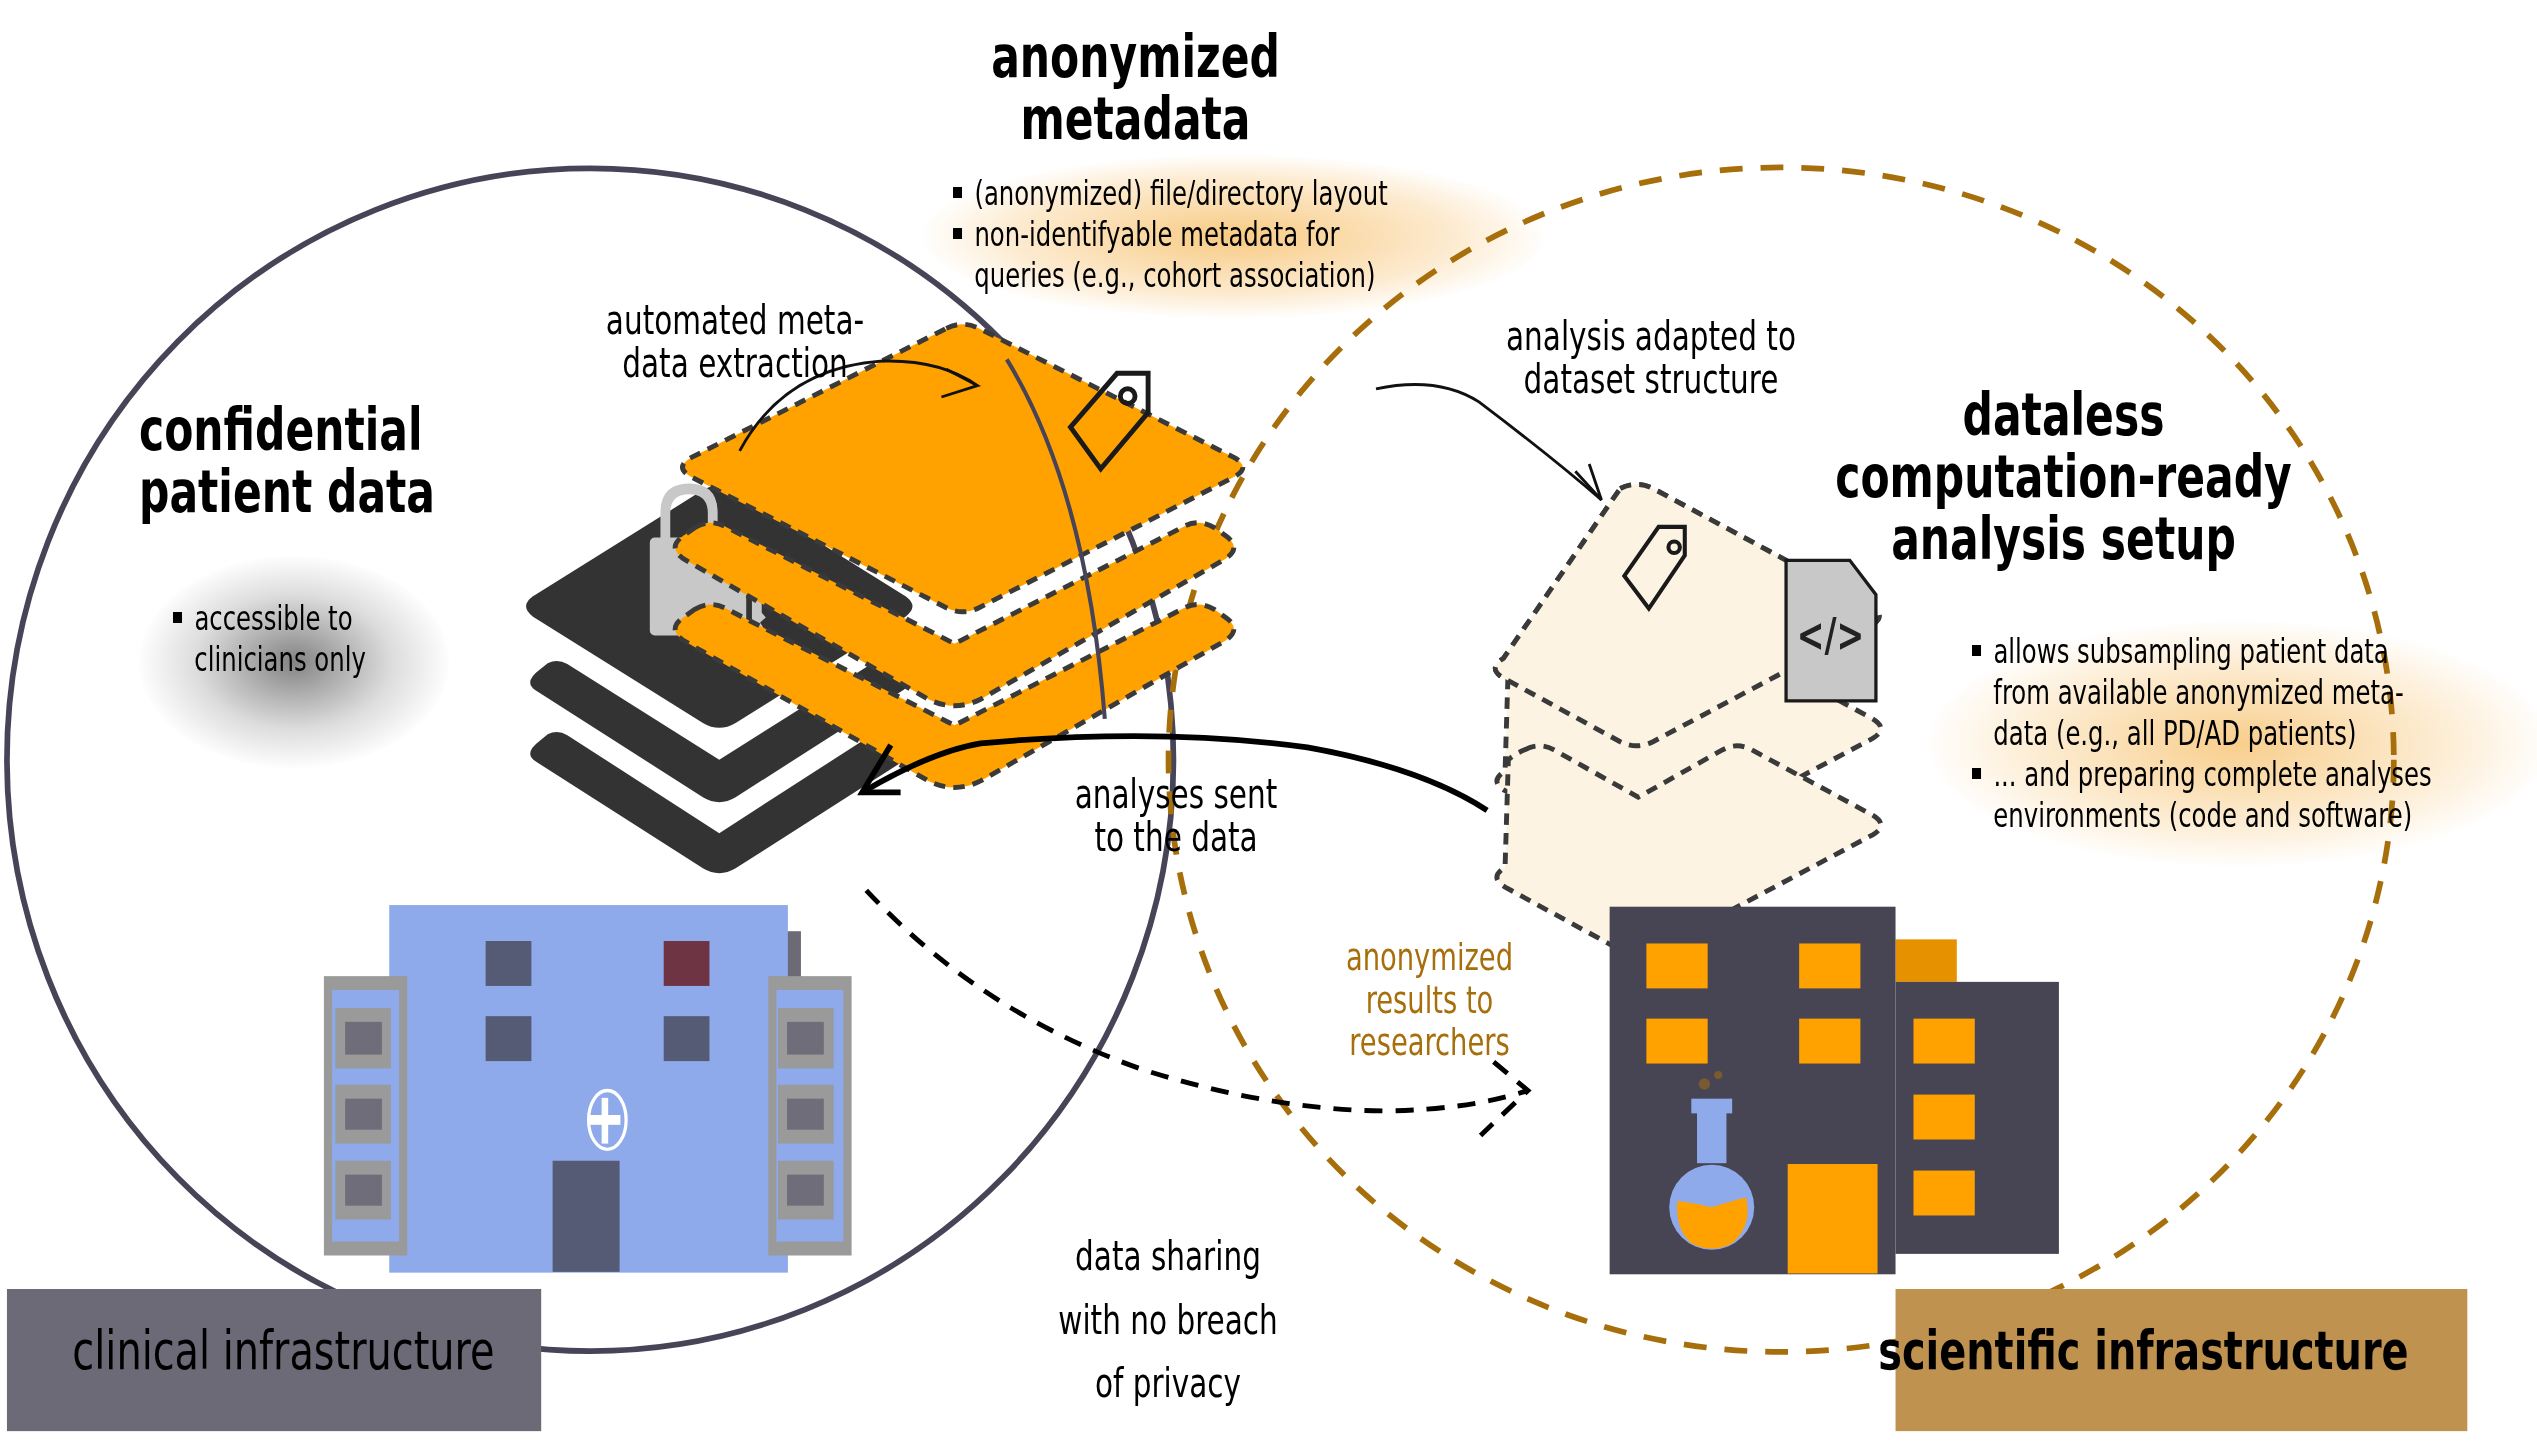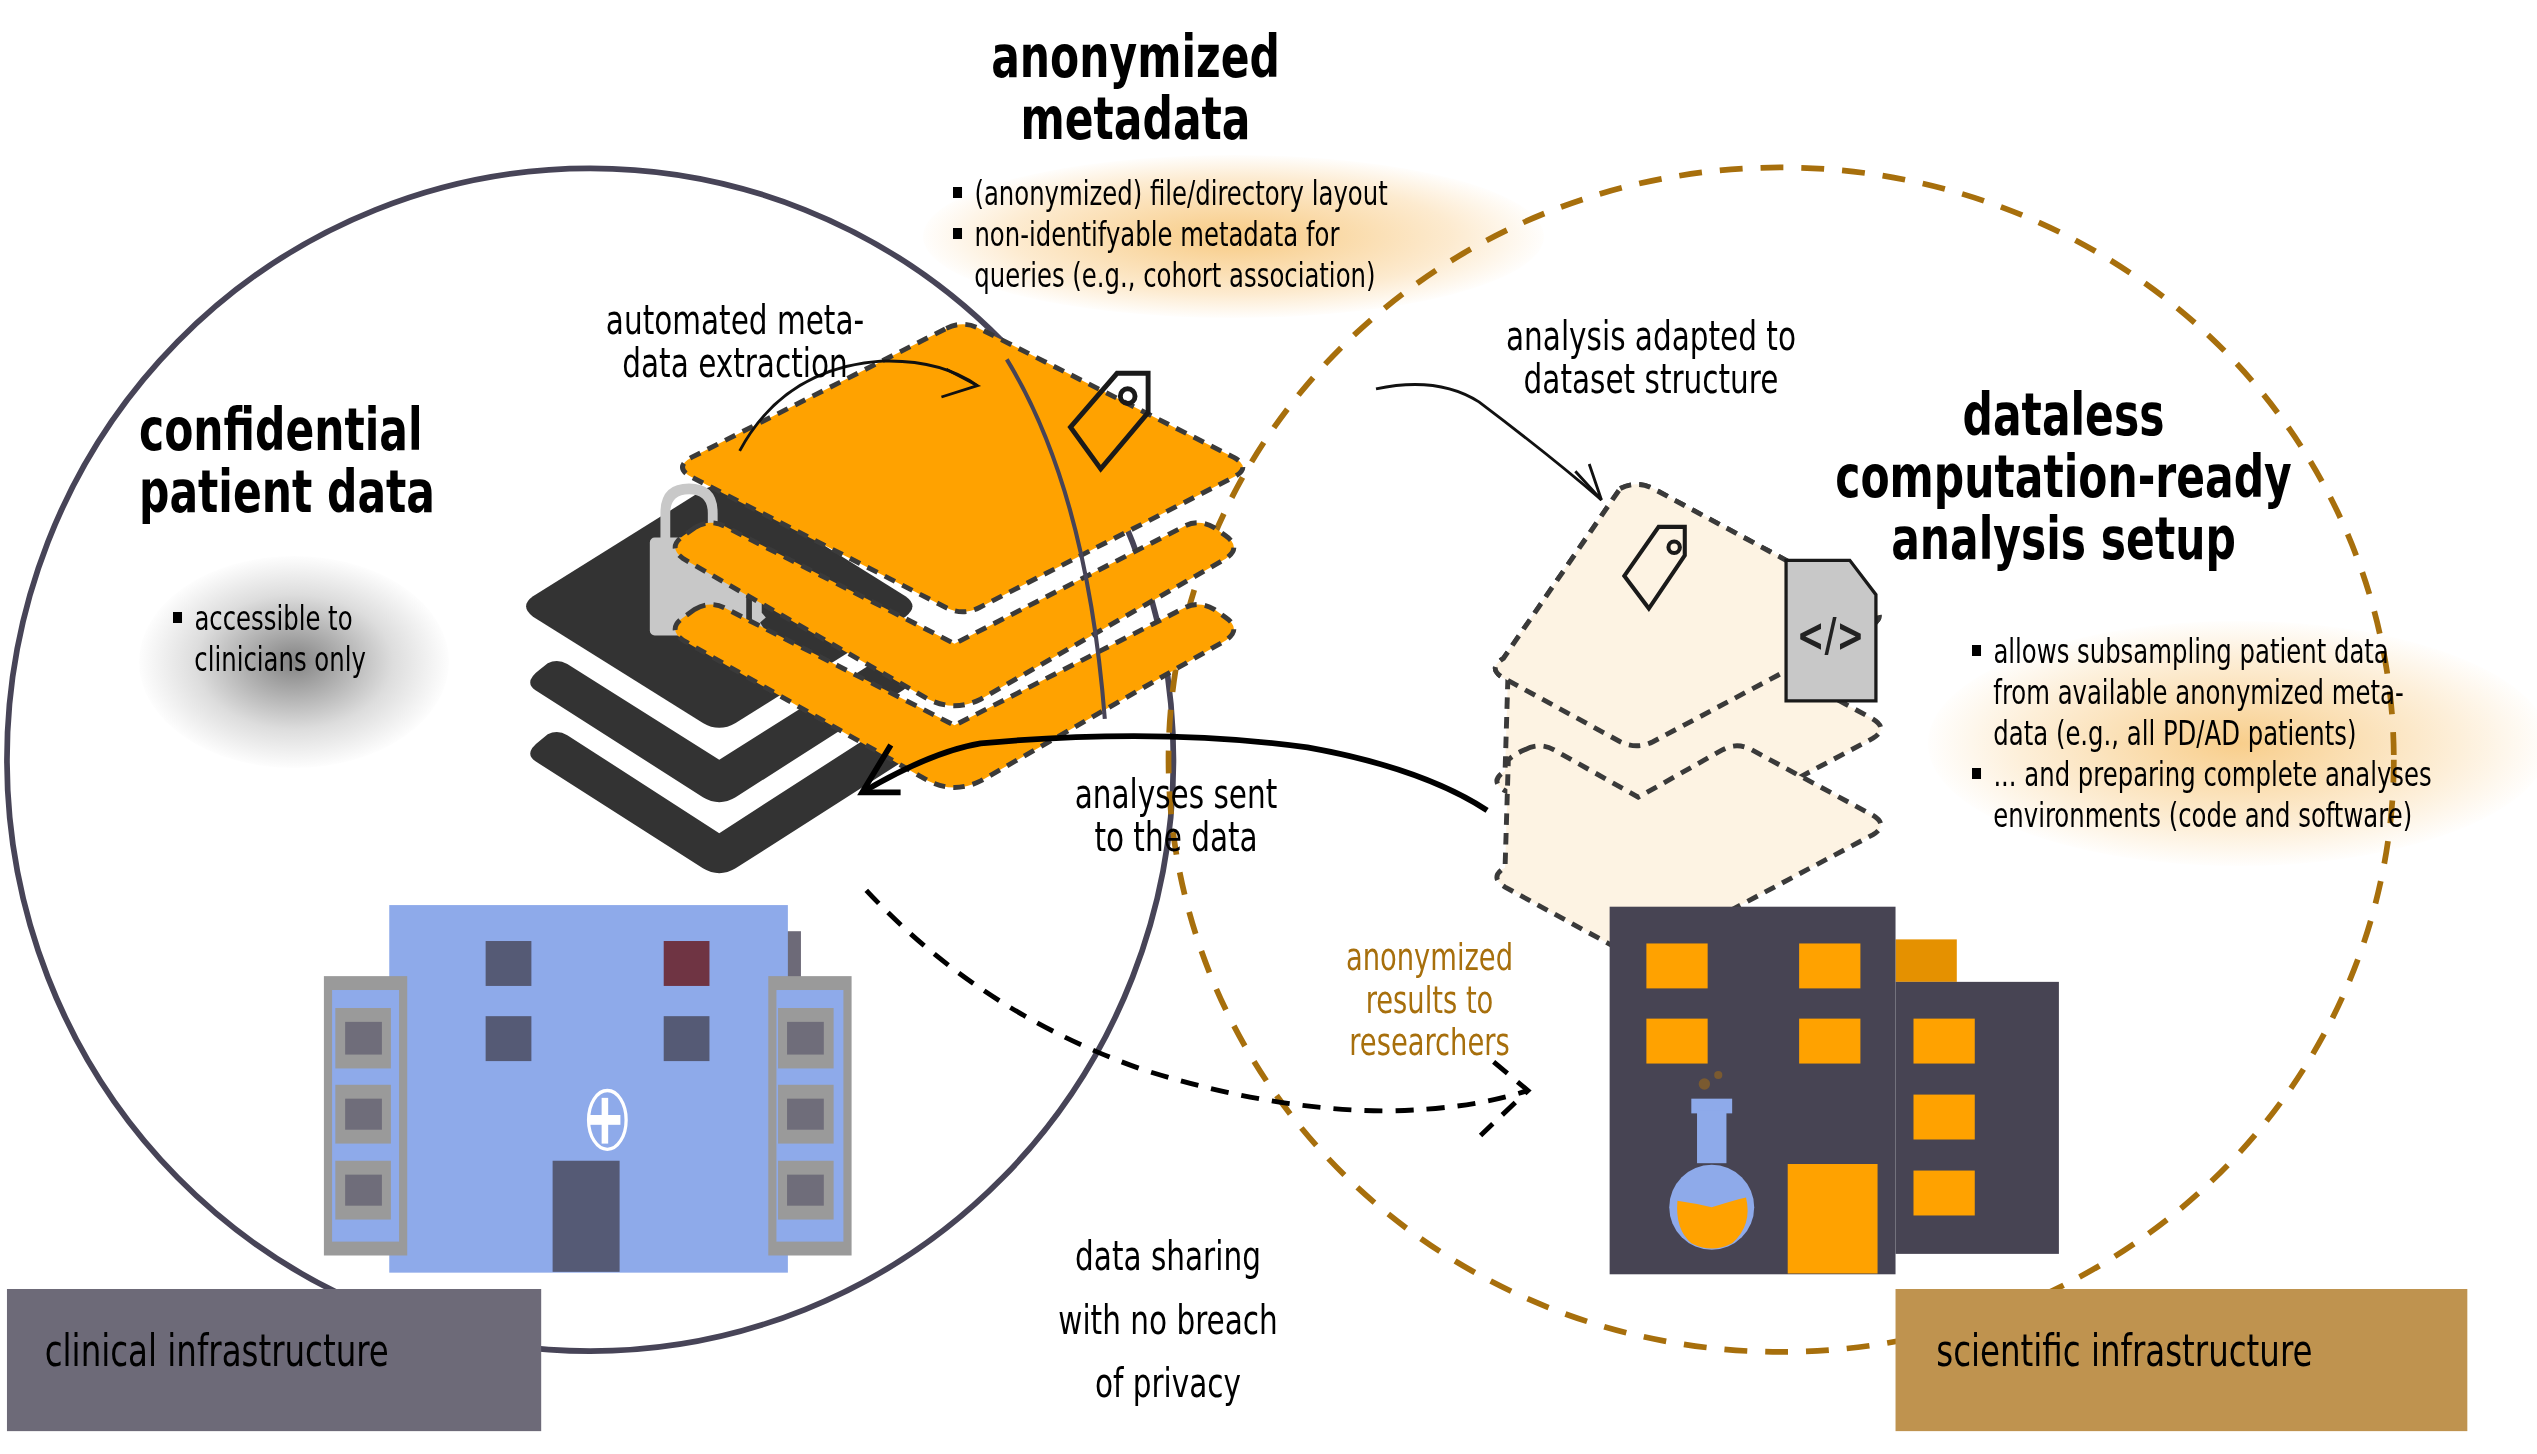--- a/index.html
+++ b/index.html
@@ -5,21 +5,21 @@
   html,body{margin:0;padding:0;background:#fff;}
   #stage{position:relative;width:2538px;height:1454px;overflow:hidden;background:#fff;font-family:"DejaVu Sans Condensed","DejaVu Sans",sans-serif;color:#000;}
   svg.layer{position:absolute;left:0;top:0;}
   .t{position:absolute;white-space:nowrap;line-height:1.05;text-align:center;transform:scaleX(0.8);transform-origin:center top;}
   .h1{font-size:59px;font-weight:bold;}
   .lbl{font-size:41px;}
   .bl{position:absolute;white-space:nowrap;font-size:33px;line-height:41px;transform:scaleX(0.82);transform-origin:left top;}
   .bl .sq{display:inline-block;width:11.4px;height:11.4px;background:#000;margin-right:14.7px;vertical-align:middle;position:relative;top:-3.3px;}
   .bl .ind{display:inline-block;width:26px;}
   .glow{position:absolute;border-radius:50%;}
-  .infra{position:absolute;font-size:44px;display:flex;align-items:center;justify-content:flex-start;}
+  .infra{position:absolute;font-size:54px;display:flex;align-items:center;justify-content:flex-end;}
   .infra span{display:inline-block;transform:scaleX(0.82);white-space:nowrap;}
 </style>
 </head>
 <body>
 
 <div id="stage">
 
   <div class="glow" style="left:923px;top:155px;width:621px;height:163px;background:radial-gradient(ellipse at center,rgba(245,185,90,0.75) 0%,rgba(250,210,150,0.45) 50%,rgba(255,255,255,0) 72%);"></div>
   <div class="glow" style="left:1928px;top:621px;width:621px;height:245px;background:radial-gradient(ellipse at center,rgba(245,185,90,0.7) 0%,rgba(250,215,160,0.4) 50%,rgba(255,255,255,0) 72%);"></div>
   <div class="glow" style="left:139px;top:556px;width:310px;height:212px;background:radial-gradient(ellipse at center,rgba(90,90,90,0.75) 0%,rgba(170,170,170,0.4) 45%,rgba(255,255,255,0) 72%);"></div>
@@ -294,17 +294,17 @@
 
   <div class="t lbl" style="left:972px;top:1225px;width:392px;line-height:1.55;">
     <div>data sharing</div>
     <div>with no breach</div>
     <div>of privacy</div>
   </div>
 
   <div class="infra" style="left:6.5px;top:1289px;width:534px;height:123px;">
     <span>clinical infrastructure</span>
   </div>
-  <div class="infra" style="left:1895px;top:1289px;width:572px;height:123px;">
+  <div class="infra" style="left:1895px;top:1289px;width:572px;height:123px;font-weight:bold;">
     <span>scientific infrastructure</span>
   </div>
 </div>
 
 
 </body></html>

